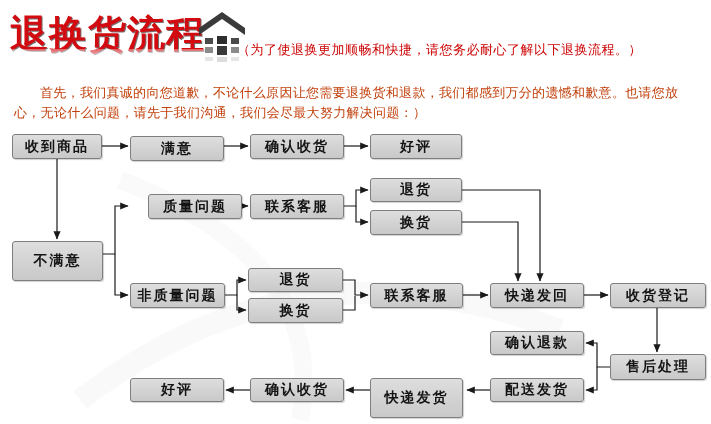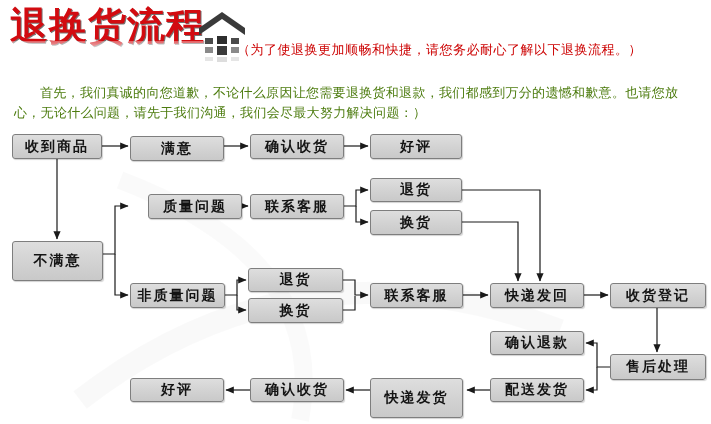--- a/index.html
+++ b/index.html
@@ -8,37 +8,38 @@
   .page {
     position:relative; width:711px; height:424px;
     background:#ffffff; overflow:hidden;
   }
   
   .title-wrap { position:absolute; left:10px; top:4px; }
   .big-title {
     font-size:38px; font-weight:bold; letter-spacing:1px;
     line-height:44px; white-space:nowrap;
     text-shadow:1px 1px 0 rgba(0,0,0,0.55);
+    margin-top:8px;
   }
   .title-reflect-clip {
     height:15px; overflow:hidden; margin-top:-7px; position:relative;
   }
   .title-reflect-clip::after {
     content:""; position:absolute; left:0; top:0; right:0; bottom:0;
     background:linear-gradient(180deg, rgba(255,255,255,0.35), #ffffff 90%);
   }
   .logo-icon { position:absolute; left:197px; top:11px; }
   .subtitle {
     position:absolute; left:237px; top:41px;
     font-size:13px; letter-spacing:0.5px; white-space:nowrap;
   }
   
   .intro {
     position:absolute; left:14px; top:83px; width:686px;
-    font-size:13px; line-height:19.5px; color:#4d7c0f;
+    font-size:13px; line-height:19.5px; color:#c2410c;
     text-indent:2em; letter-spacing:0.3px;
   }
   
   .flow-layer { position:absolute; left:0; top:0; width:711px; height:424px; }
   .node {
     position:absolute;
     background:linear-gradient(180deg,#dedede 0%,#d2d2d2 55%,#c9c9c9 100%);
     border:1px solid #7e7e7e; border-radius:3px;
     display:flex; align-items:center; justify-content:center;
     font-size:14px; font-weight:bold; color:#141414; letter-spacing:2px;

